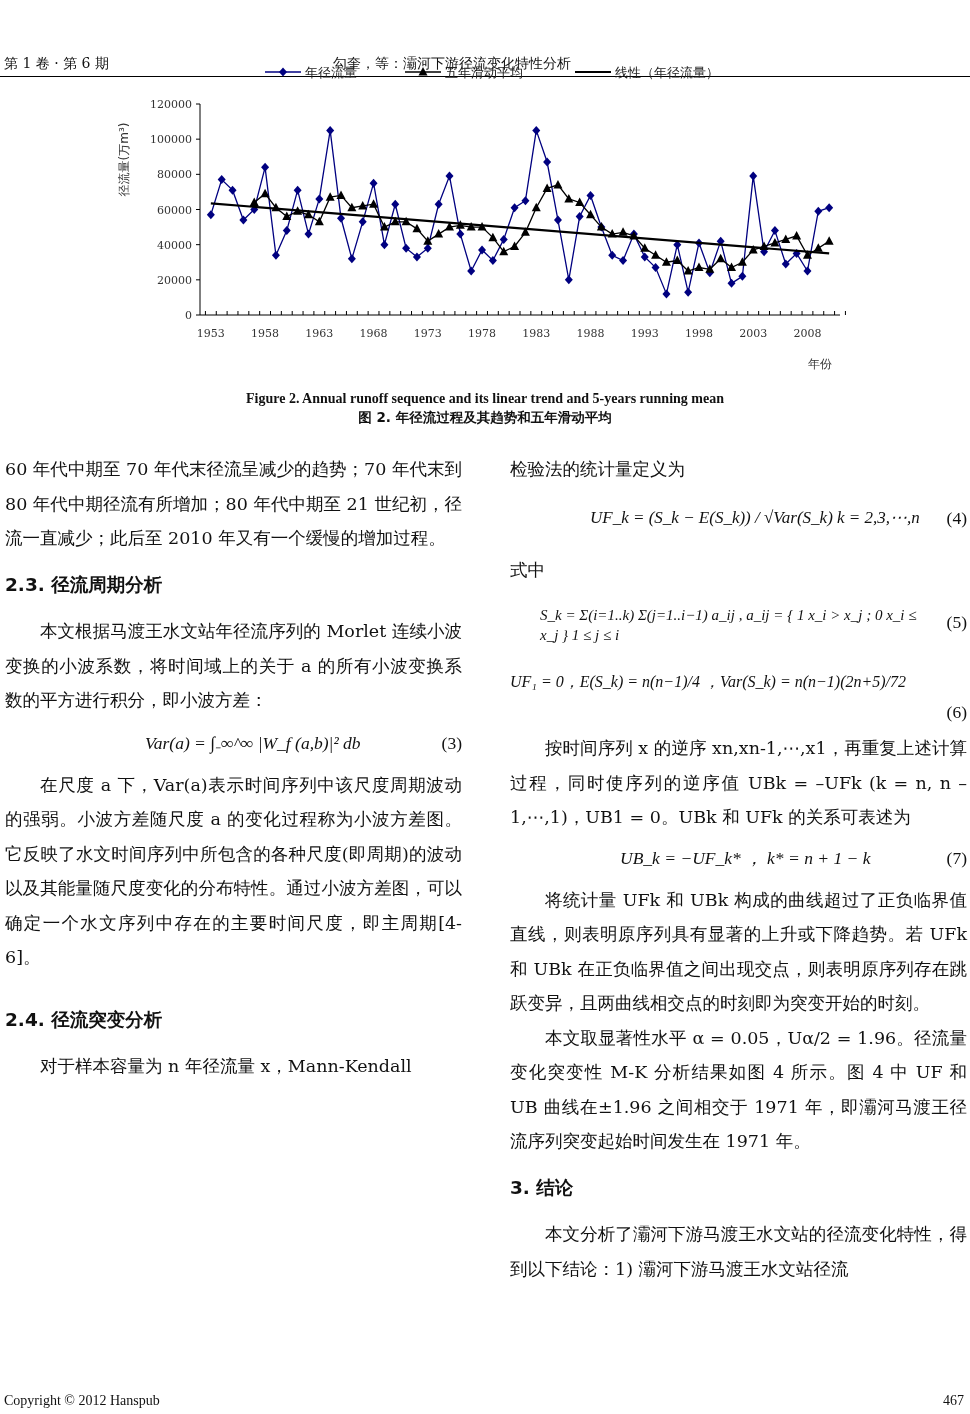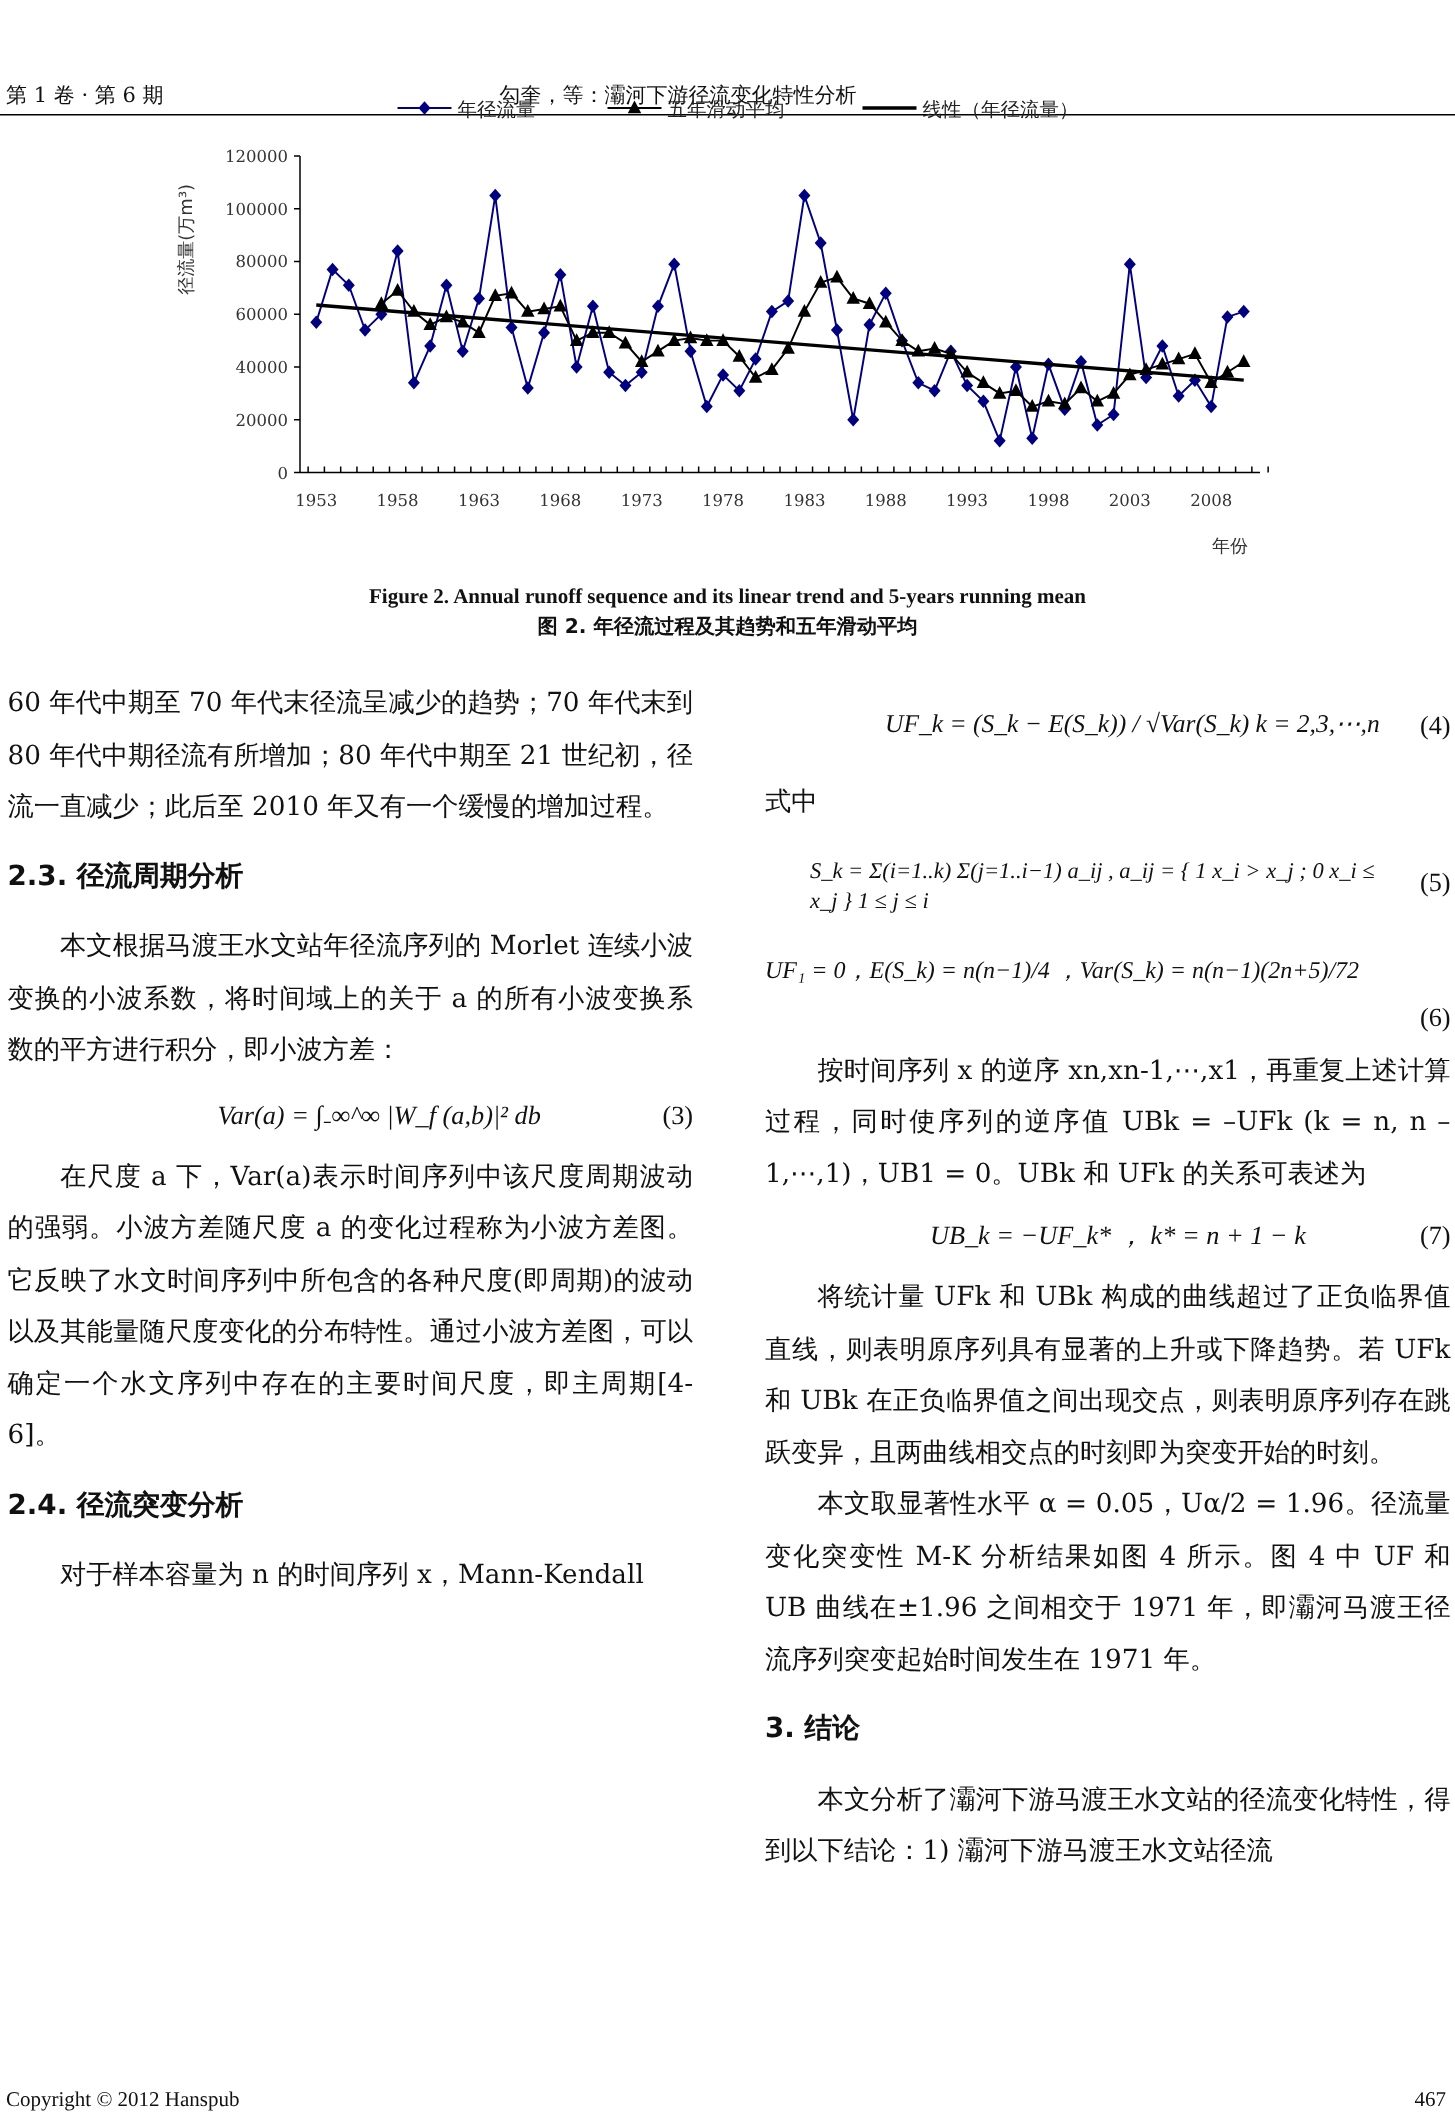--- a/index.html
+++ b/index.html
@@ -259,25 +259,26 @@
 
 <div class="col" style="left:5px; top:452px; width:457px;">
   <p>60 年代中期至 70 年代末径流呈减少的趋势；70 年代末到 80 年代中期径流有所增加；80 年代中期至 21 世纪初，径流一直减少；此后至 2010 年又有一个缓慢的增加过程。</p>
   <p class="sec" style="margin-top:12px; margin-bottom:12px;">2.3.  径流周期分析</p>
   <p class="ind">本文根据马渡王水文站年径流序列的 Morlet 连续小波变换的小波系数，将时间域上的关于 a 的所有小波变换系数的平方进行积分，即小波方差：</p>
   <div style="position:relative; height:50px;">
     <span style="position:absolute; left:140px; top:8px; font-style:italic; font-family:'Liberation Serif',serif;">Var(a) = ∫₋∞^∞ |W_f (a,b)|² db</span>
     <span style="position:absolute; right:0; top:8px; font-family:'Liberation Serif',serif;">(3)</span>
   </div>
   <p class="ind">在尺度 a 下，Var(a)表示时间序列中该尺度周期波动的强弱。小波方差随尺度 a 的变化过程称为小波方差图。它反映了水文时间序列中所包含的各种尺度(即周期)的波动以及其能量随尺度变化的分布特性。通过小波方差图，可以确定一个水文序列中存在的主要时间尺度，即主周期[4-6]。</p>
-  <p class="sec" style="margin-top:12px; margin-bottom:12px;">2.4.  径流突变分析</p>
-  <p class="ind">对于样本容量为 n 的时间序列 x，Mann-Kendall</p>
+  <p class="sec" style="margin-top:28px; margin-bottom:12px;">2.4.  径流突变分析</p>
+  <p class="ind">对于样本容量为 n 年径流量 x，Mann-Kendall</p>
 </div>
 
 <div class="col" style="left:510px; top:452px; width:457px;">
+  <p>检验法的统计量定义为</p>
   <div style="position:relative; height:66px;">
     <span style="position:absolute; left:80px; top:14px; font-style:italic; font-family:Liberation Serif, serif; font-size:17px;">UF_k = (S_k − E(S_k)) / √Var(S_k)        k = 2,3,⋯,n</span>
     <span style="position:absolute; right:0; top:14px; font-family:'Liberation Serif',serif;">(4)</span>
   </div>
   <p>式中</p>
   <div style="position:relative; height:72px;">
     <span style="position:absolute; left:30px; top:18px; width:380px; font-style:italic; font-family:'Liberation Serif',serif; font-size:15px; line-height:20px;">S_k = Σ(i=1..k) Σ(j=1..i−1) a_ij ,  a_ij = { 1  x_i &gt; x_j ; 0  x_i ≤ x_j }     1 ≤ j ≤ i</span>
     <span style="position:absolute; right:0; top:18px; font-family:'Liberation Serif',serif;">(5)</span>
   </div>
   <div style="position:relative; height:72px;">

